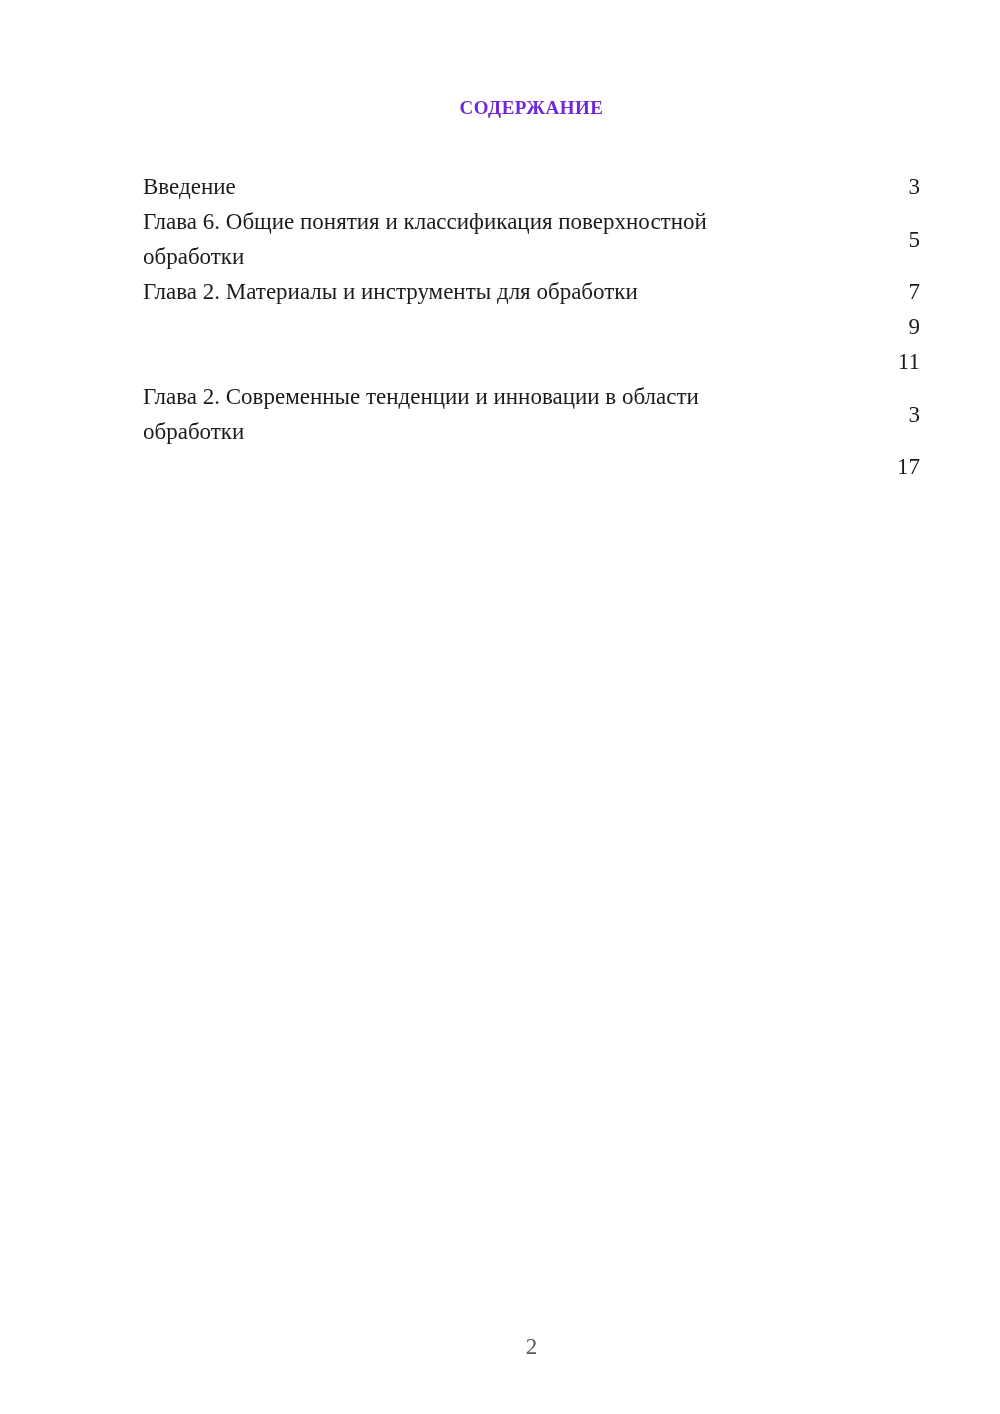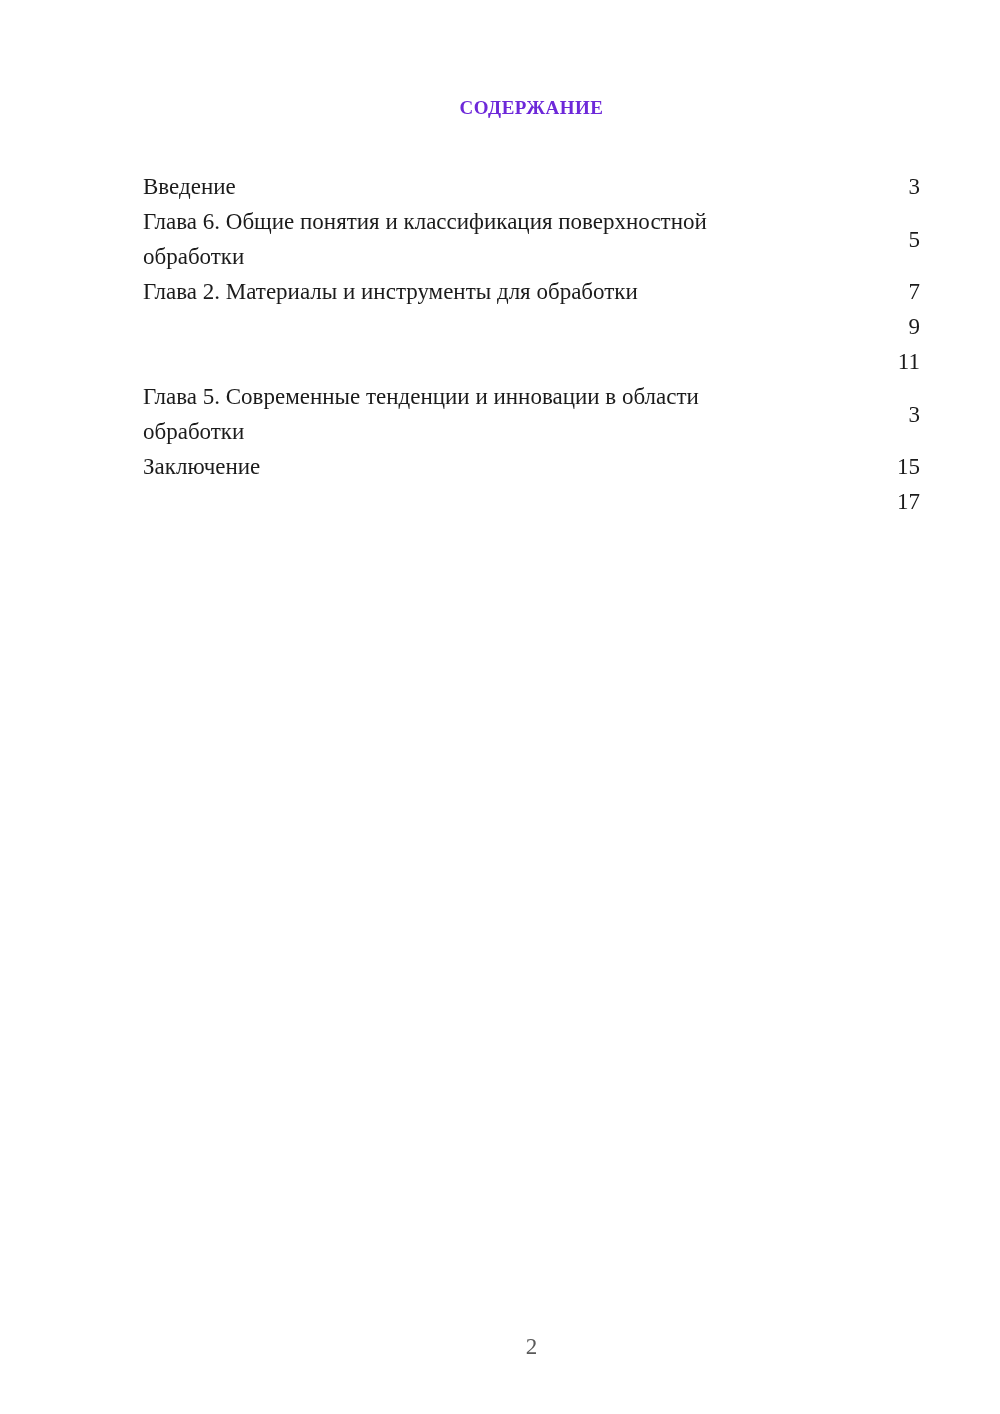--- a/index.html
+++ b/index.html
@@ -79,28 +79,24 @@
 
   <div class="toc-row">
     <div class="toc-page">9</div>
   </div>
 
   <div class="toc-row">
     <div class="toc-page">11</div>
   </div>
 
   <div class="toc-row">
-    <div class="toc-label">Глава 5. Современные тенденции и инновации в области обработки</div>
+    <div class="toc-label">Глава 2. Современные тенденции и инновации в области обработки</div>
     <div class="toc-page">3</div>
   </div>
 
-  <div class="toc-row">
-    <div class="toc-label">Заключение</div>
-    <div class="toc-page">15</div>
-  </div>
 
   <div class="toc-row">
     <div class="toc-page">17</div>
   </div>
 </div>
 
   <div class="page-footer">
     <span>2</span>
   </div>
 

